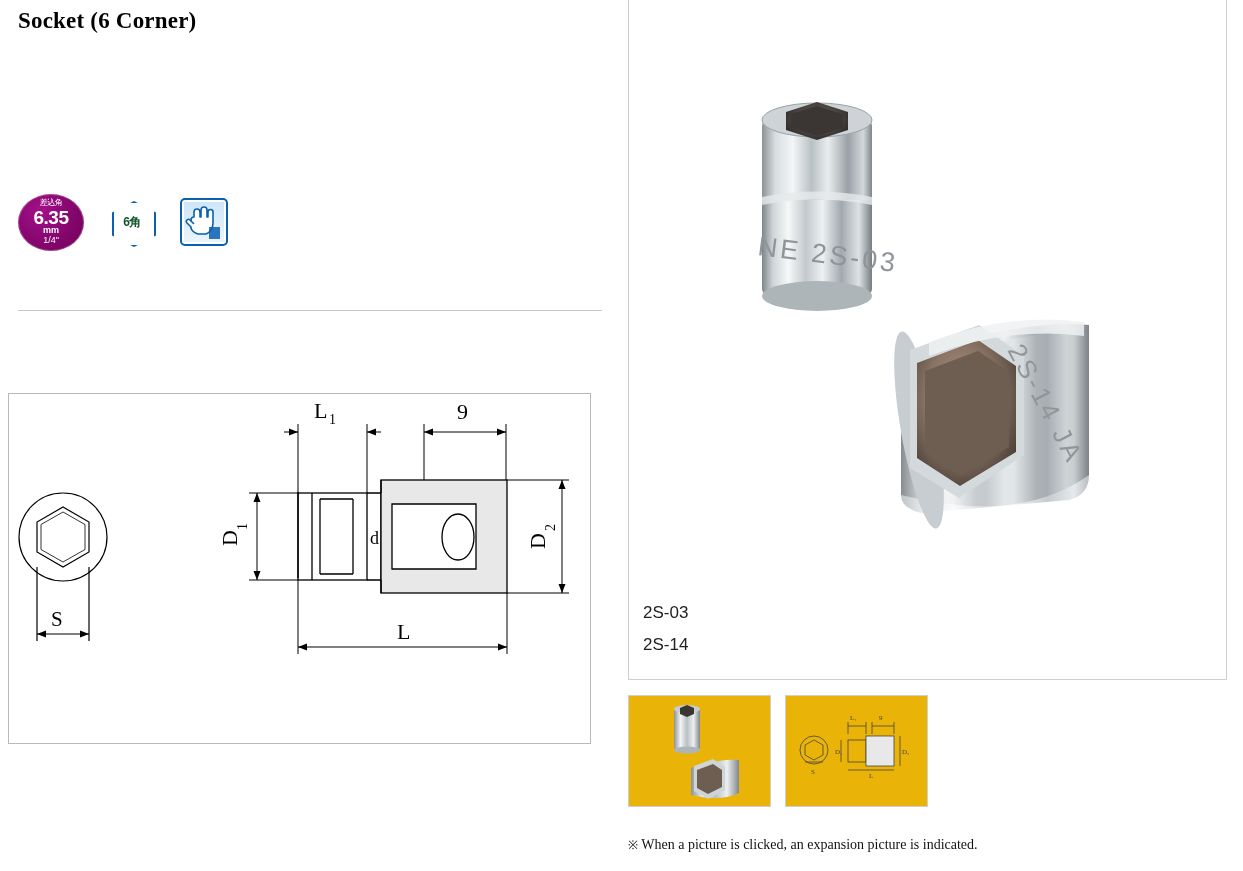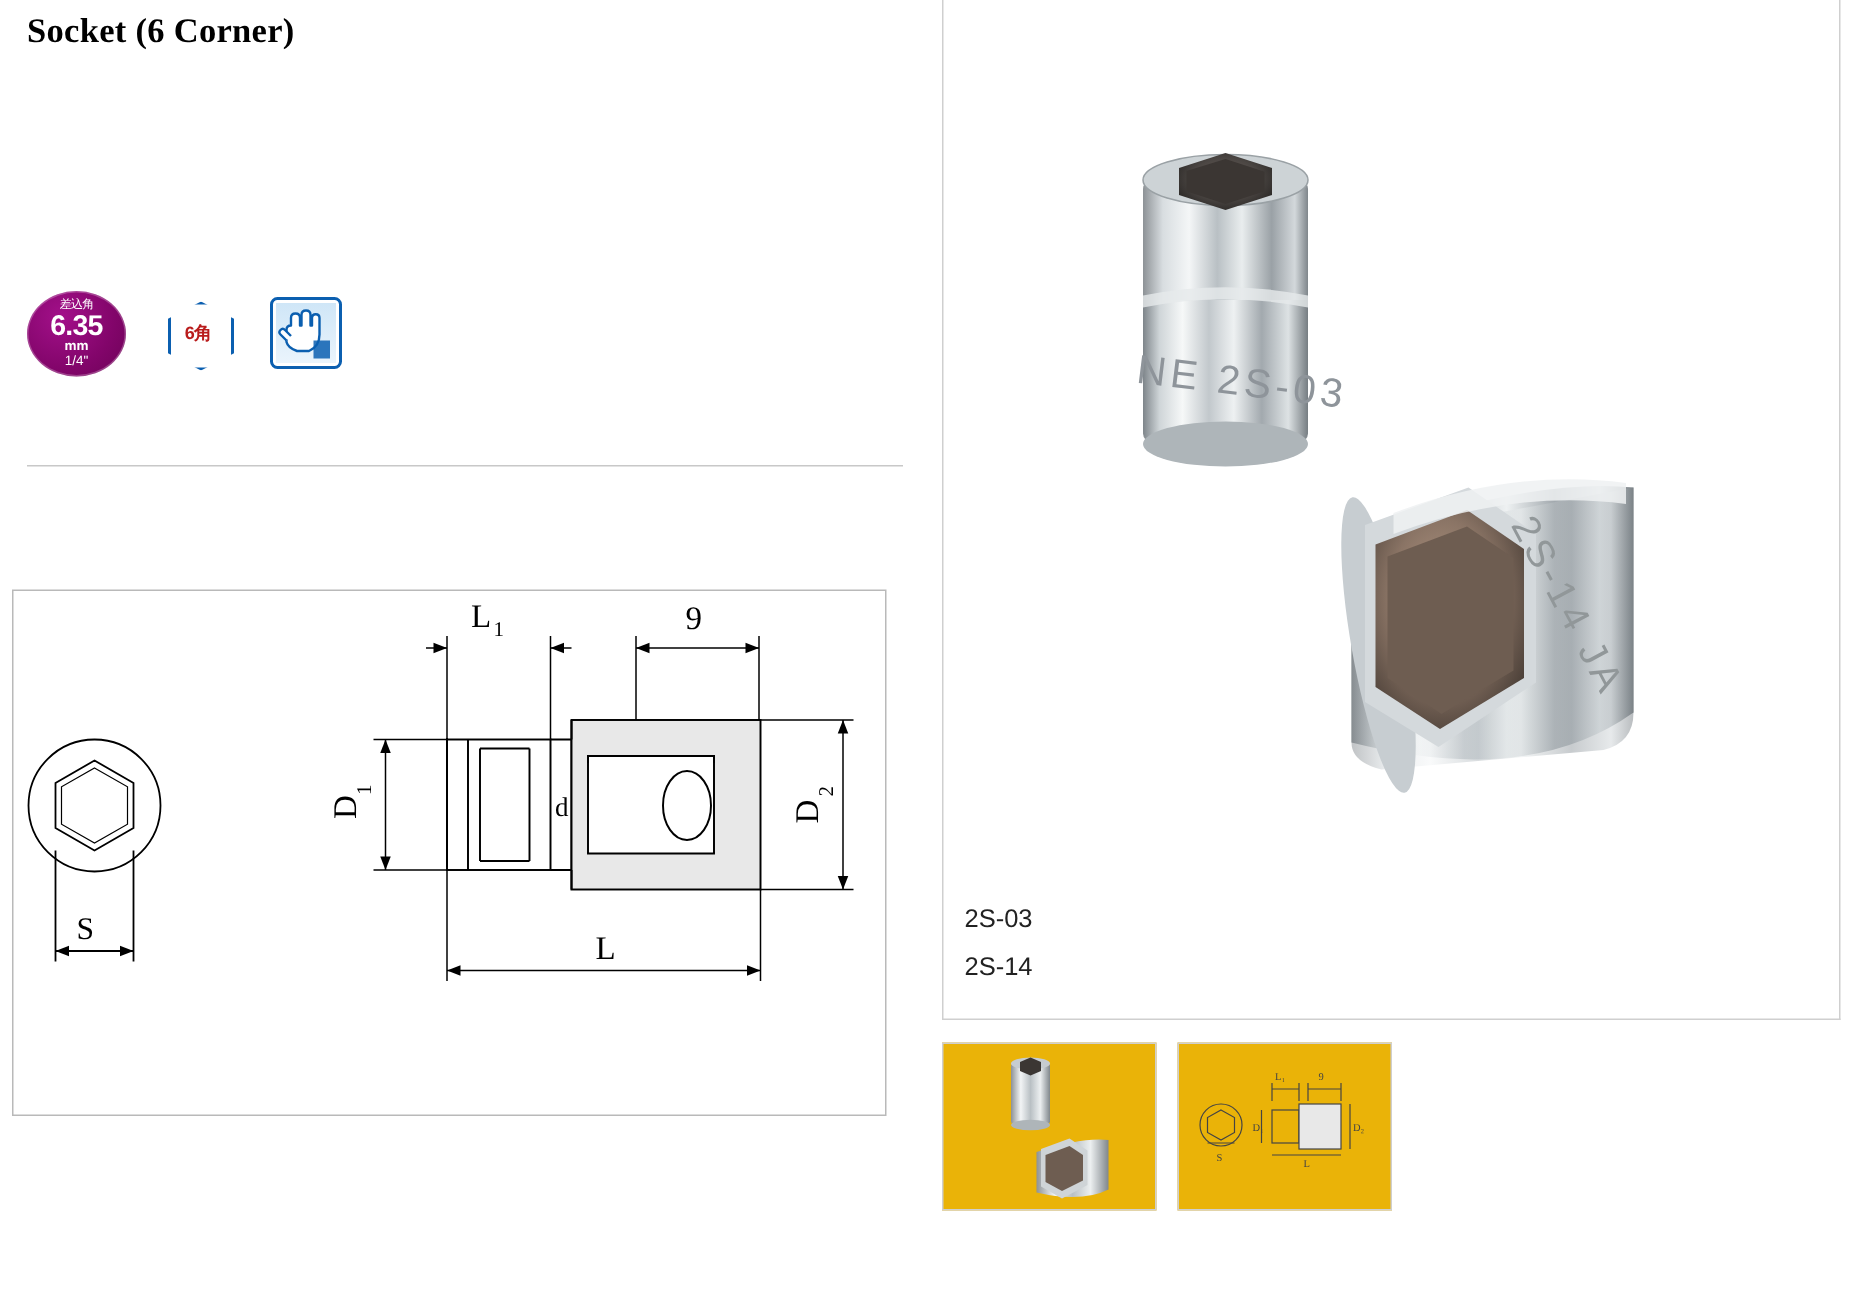--- a/index.html
+++ b/index.html
@@ -96,21 +96,21 @@
     width: 40px;
     height: 42px;
     background: #ffffff;
     border: 2px solid #0b5fb0;
     clip-path: polygon(50% 0%, 100% 25%, 100% 75%, 50% 100%, 0% 75%, 0% 25%);
   }
   .badge-hex .hex-label {
     position: relative;
     font-size: 12px;
     font-weight: bold;
-    color: #b91c1c;
+    color: #14532d;
     letter-spacing: -0.5px;
   }
   .badge-hand {
     width: 44px;
     height: 44px;
     border: 2px solid #0b5fb0;
     border-radius: 5px;
     background: #ffffff;
     position: relative;
     overflow: hidden;
@@ -450,15 +450,19 @@
           <text x="93" y="24" font-family="Liberation Serif, serif" font-size="7" fill="#444">9</text>
           <text x="49" y="58" font-family="Liberation Serif, serif" font-size="7" fill="#444">D₁</text>
           <text x="116" y="58" font-family="Liberation Serif, serif" font-size="7" fill="#444">D₂</text>
           <text x="83" y="82" font-family="Liberation Serif, serif" font-size="7" fill="#444">L</text>
           <text x="25" y="78" font-family="Liberation Serif, serif" font-size="7" fill="#444">S</text>
         </svg>
       </div>
 
     </div>
 
+    <div class="note">
+      <span class="mark">※</span>
+      <span>When a picture is clicked, an expansion picture is indicated.</span>
+    </div>
 
   </div>
 </div>
 
 </body></html>

